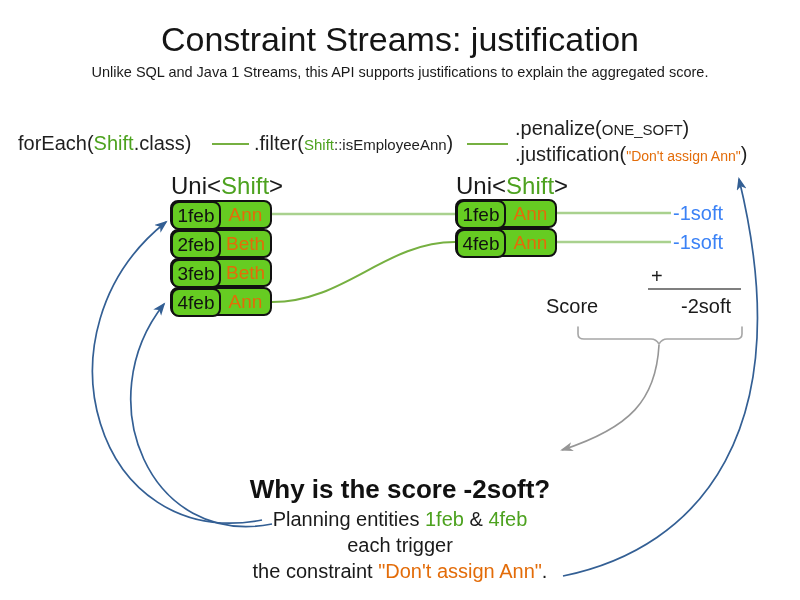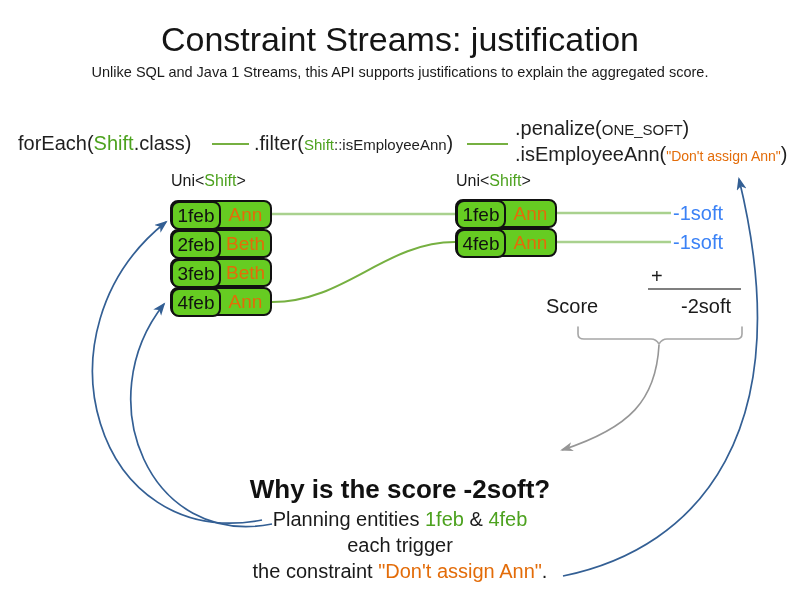--- a/index.html
+++ b/index.html
@@ -11,21 +11,21 @@
   
   .title{left:0;right:0;top:20px;text-align:center;font-size:34px;color:#151515;letter-spacing:0;}
   .subtitle{left:0;right:0;top:64px;text-align:center;font-size:14.5px;color:#1a1a1a;}
   
   .code{font-size:20px;color:#1f1f1f;white-space:nowrap;}
   .code .small{font-size:15px;}
   .green-t{color:#4da21f;}
   .orange-t{color:#e36c09;}
   .code-arg-orange{font-size:14px;color:#e36c09;}
   
-  .uni-label{font-size:16px;color:#1a1a1a;white-space:nowrap;}
+  .uni-label{font-size:24px;color:#1a1a1a;white-space:nowrap;}
   
   .row-box{
     position:absolute;width:102px;height:29px;box-sizing:border-box;
     background:#66cc22;border:2px solid #111;border-radius:8px;
   }
   .date-box{
     position:absolute;left:-1px;top:-1px;width:50px;height:29px;box-sizing:border-box;
     background:#66cc22;border:2px solid #111;border-radius:8px;
     display:flex;align-items:center;justify-content:center;
     font-size:19px;color:#111;
@@ -83,21 +83,21 @@
 
   <div class="abs title layer">Constraint Streams: justification</div>
   <div class="abs subtitle layer">Unlike SQL and Java 1 Streams, this API supports justifications to explain the aggregated score.</div>
 
   <div class="abs code layer" style="left:18px;top:132px;"><span>forEach(</span><span class="green-t">Shift</span><span>.class)</span></div>
 
   <div class="abs code layer" style="left:254px;top:132px;"><span>.filter(</span><span class="small green-t">Shift</span><span class="small">::isEmployeeAnn</span><span>)</span></div>
 
   <div class="abs code layer" style="left:515px;top:117px;"><span>.penalize(</span><span class="small">ONE_SOFT</span><span>)</span></div>
 
-  <div class="abs code layer" style="left:515px;top:143px;"><span>.isEmployeeAnn(</span><span class="code-arg-orange">"Don't assign Ann"</span><span>)</span></div>
+  <div class="abs code layer" style="left:515px;top:143px;"><span>.justification(</span><span class="code-arg-orange">"Don't assign Ann"</span><span>)</span></div>
 
   <div class="abs uni-label layer" style="left:171px;top:172px;"><span>Uni&lt;</span><span class="green-t">Shift</span><span>&gt;</span></div>
 
   <div class="abs uni-label layer" style="left:456px;top:172px;"><span>Uni&lt;</span><span class="green-t">Shift</span><span>&gt;</span></div>
 
   <div class="row-box layer" style="left:170px;top:200px;">
     <div class="name-cell">Ann</div>
     <div class="date-box">1feb</div>
   </div>
   <div class="row-box layer" style="left:170px;top:229px;">

